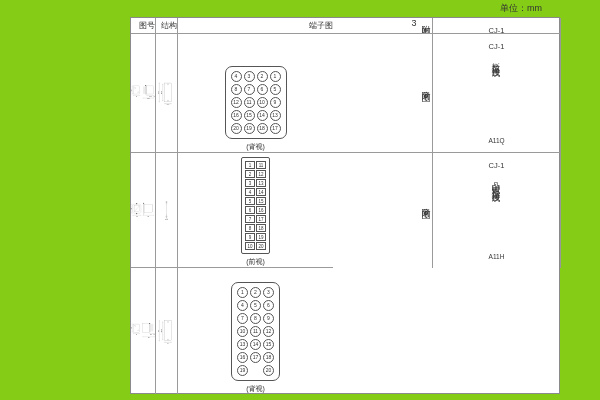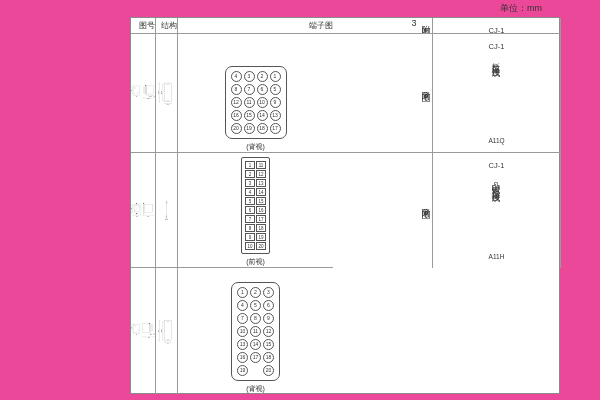--- a/index.html
+++ b/index.html
@@ -1,17 +1,17 @@
 <!DOCTYPE html>
 <html><head>
 <meta charset="utf-8">
 <style>
   html,body{margin:0;padding:0;}
   body{background:#e8e8e8;font-family:"Liberation Sans","DejaVu Sans",sans-serif;}
-  .page{position:relative;width:600px;height:400px;background:#ec4899;color:#333;overflow:hidden;}
+  .page{position:relative;width:600px;height:400px;background:#84cc16;color:#333;overflow:hidden;}
   .unit{position:absolute;left:500px;top:2px;font-size:9px;color:#333;}
 
   .table{position:absolute;left:130px;top:17px;width:430px;height:377px;
          display:grid;grid-template-columns:25px 22px 155px 100px 128px;
          grid-template-rows:16px 119px 115px 126px;border:1px solid #8a8a8a;box-sizing:border-box;background:#fff;}
   .cell{border-right:1px solid #9a9a9a;border-bottom:1px solid #9a9a9a;box-sizing:border-box;
         display:flex;align-items:center;justify-content:flex-end;overflow:hidden;position:relative;}
   .cell.c-last{border-right:none;}
   .cell.r-last{border-bottom:none;}
   .hcell{font-size:8px;white-space:nowrap;}

